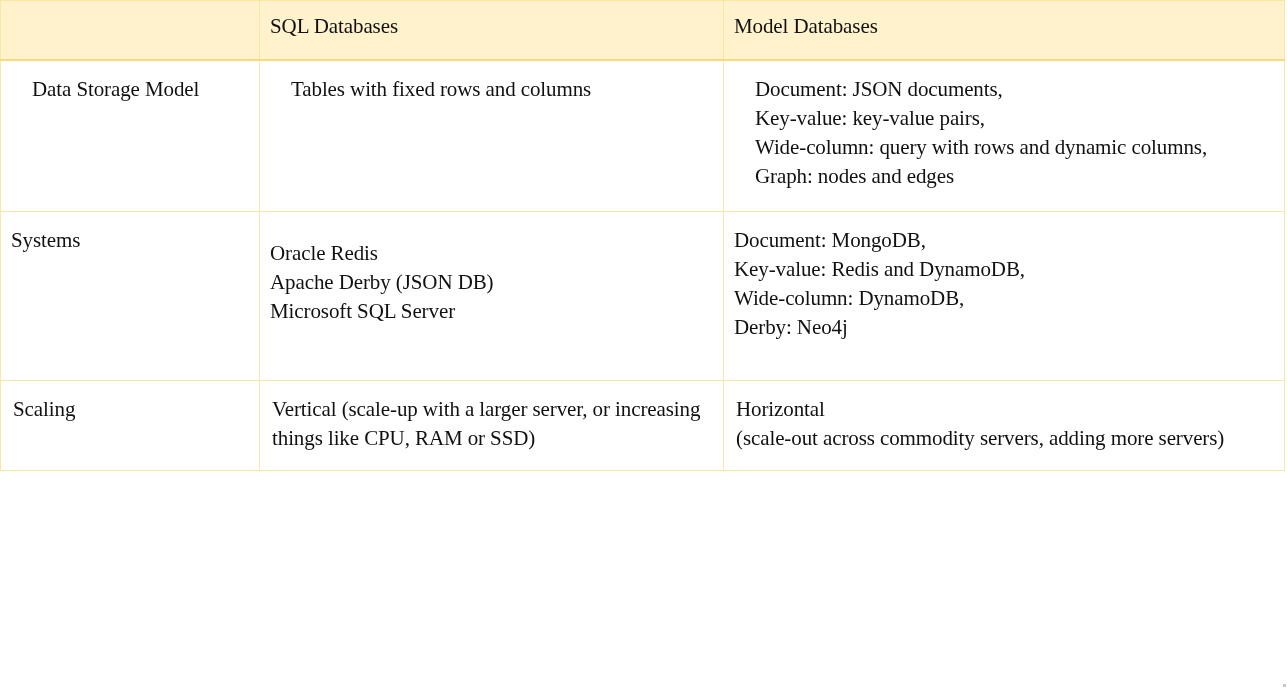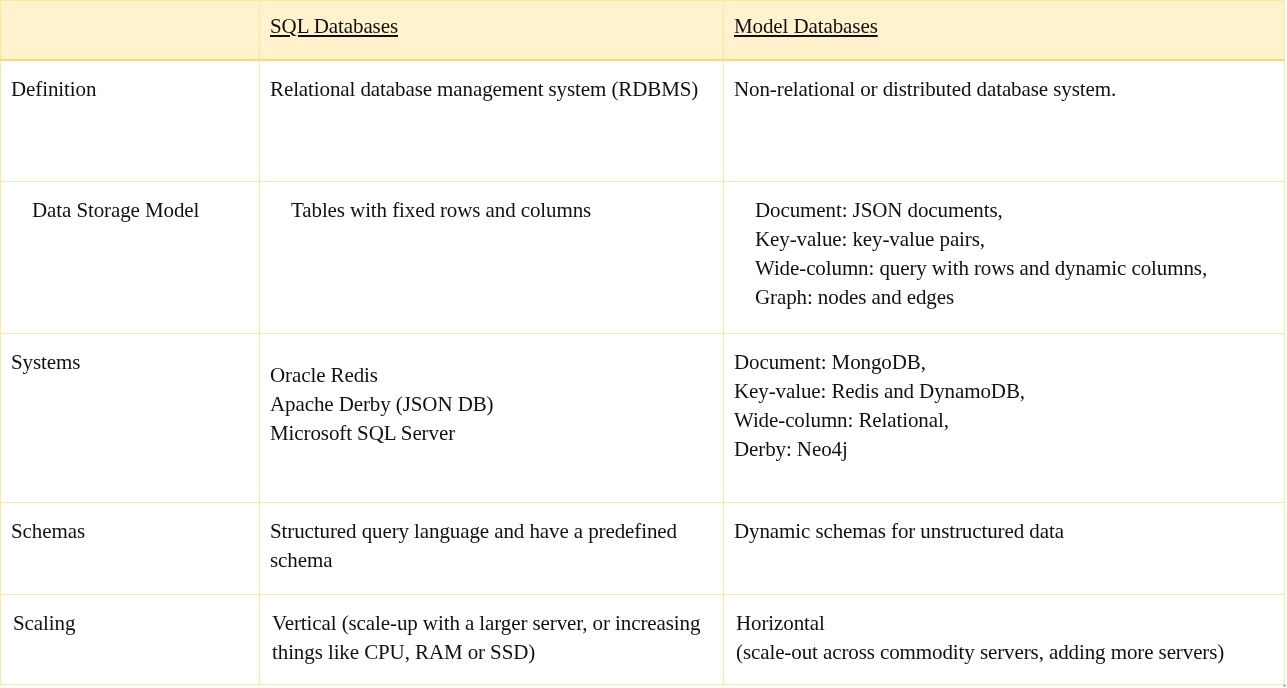--- a/index.html
+++ b/index.html
@@ -40,21 +40,20 @@
       padding: 14px 9px 0 10px;
       white-space: normal;
       letter-spacing: -0.1px;
     }
     table.cmp thead th {
       background: #fff2cc;
       height: 59px;
       box-sizing: border-box;
       border-bottom: 2px solid #f9d978;
       padding-top: 11px;
-      text-decoration: underline;
     }
     table.cmp tbody td {
       background: #ffffff;
       box-sizing: border-box;
     }
     tr.r-definition td { height: 122px; }
     tr.r-storage td { height: 152px; padding-left: 31px; }
     tr.r-systems td { height: 169px; }
     tr.r-schemas td { height: 92px; }
     tr.r-scaling td { height: 90px; padding-left: 12px; }
@@ -80,29 +79,20 @@
       <col class="c3">
     </colgroup>
     <thead>
       <tr>
         <th></th>
         <th>SQL Databases</th>
         <th>Model Databases</th>
       </tr>
     </thead>
     <tbody>
-      <tr class="r-definition">
-        <td>Definition</td>
-        <td>
-          <span class="line">Relational database management system (RDBMS)</span>
-        </td>
-        <td>
-          <span class="line">Non-relational or distributed database system.</span>
-        </td>
-      </tr>
       <tr class="r-storage">
         <td>Data Storage Model</td>
         <td>
           <span class="line">Tables with fixed rows and columns</span>
         </td>
         <td>
           <span class="line">Document: JSON documents,</span>
           <span class="line">Key-value: key-value pairs,</span>
           <span class="line">Wide-column: query with rows and dynamic columns,</span>
           <span class="line">Graph: nodes and edges</span>
@@ -113,31 +103,22 @@
         <td>
           <span class="sql-systems">
             <span class="line">Oracle Redis</span>
             <span class="line">Apache Derby (JSON DB)</span>
             <span class="line">Microsoft SQL Server</span>
           </span>
         </td>
         <td>
           <span class="line">Document: MongoDB,</span>
           <span class="line">Key-value: Redis and DynamoDB,</span>
-          <span class="line">Wide-column: Relational,</span>
+          <span class="line">Wide-column: DynamoDB,</span>
           <span class="line">Derby: Neo4j</span>
-        </td>
-      </tr>
-      <tr class="r-schemas">
-        <td>Schemas</td>
-        <td>
-          <span class="line">Structured query language and have a predefined schema</span>
-        </td>
-        <td>
-          <span class="line">Dynamic schemas for unstructured data</span>
         </td>
       </tr>
       <tr class="r-scaling">
         <td>Scaling</td>
         <td>
           <span class="line">Vertical (scale-up with a larger server, or increasing things like CPU, RAM or SSD)</span>
         </td>
         <td>
           <span class="line">Horizontal</span>
           <span class="line">(scale-out across commodity servers, adding more servers)</span>

